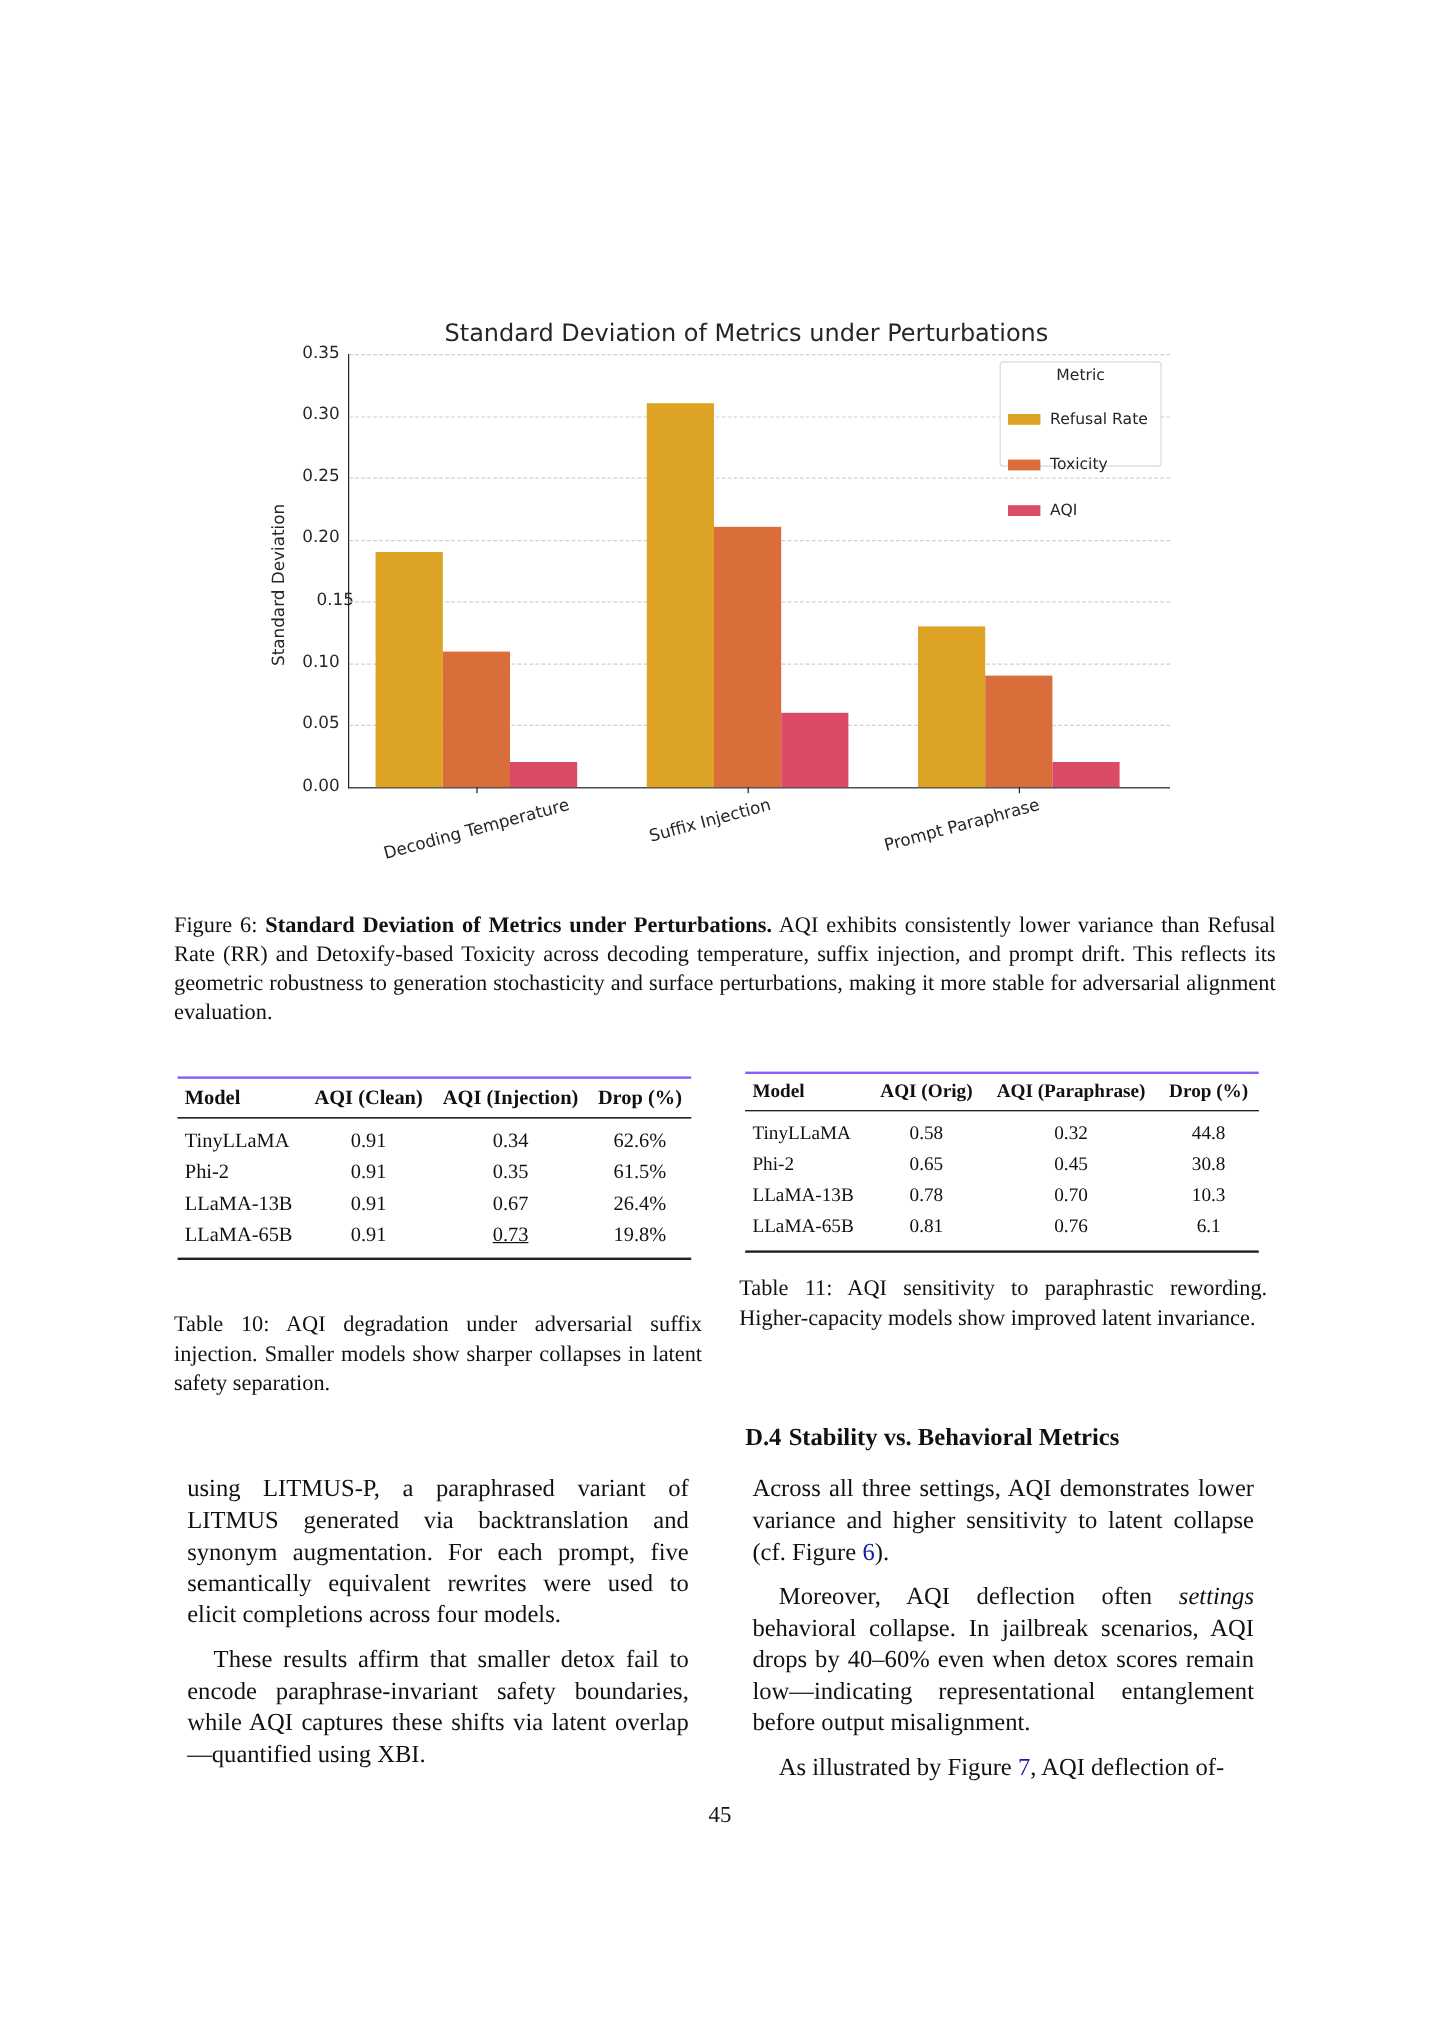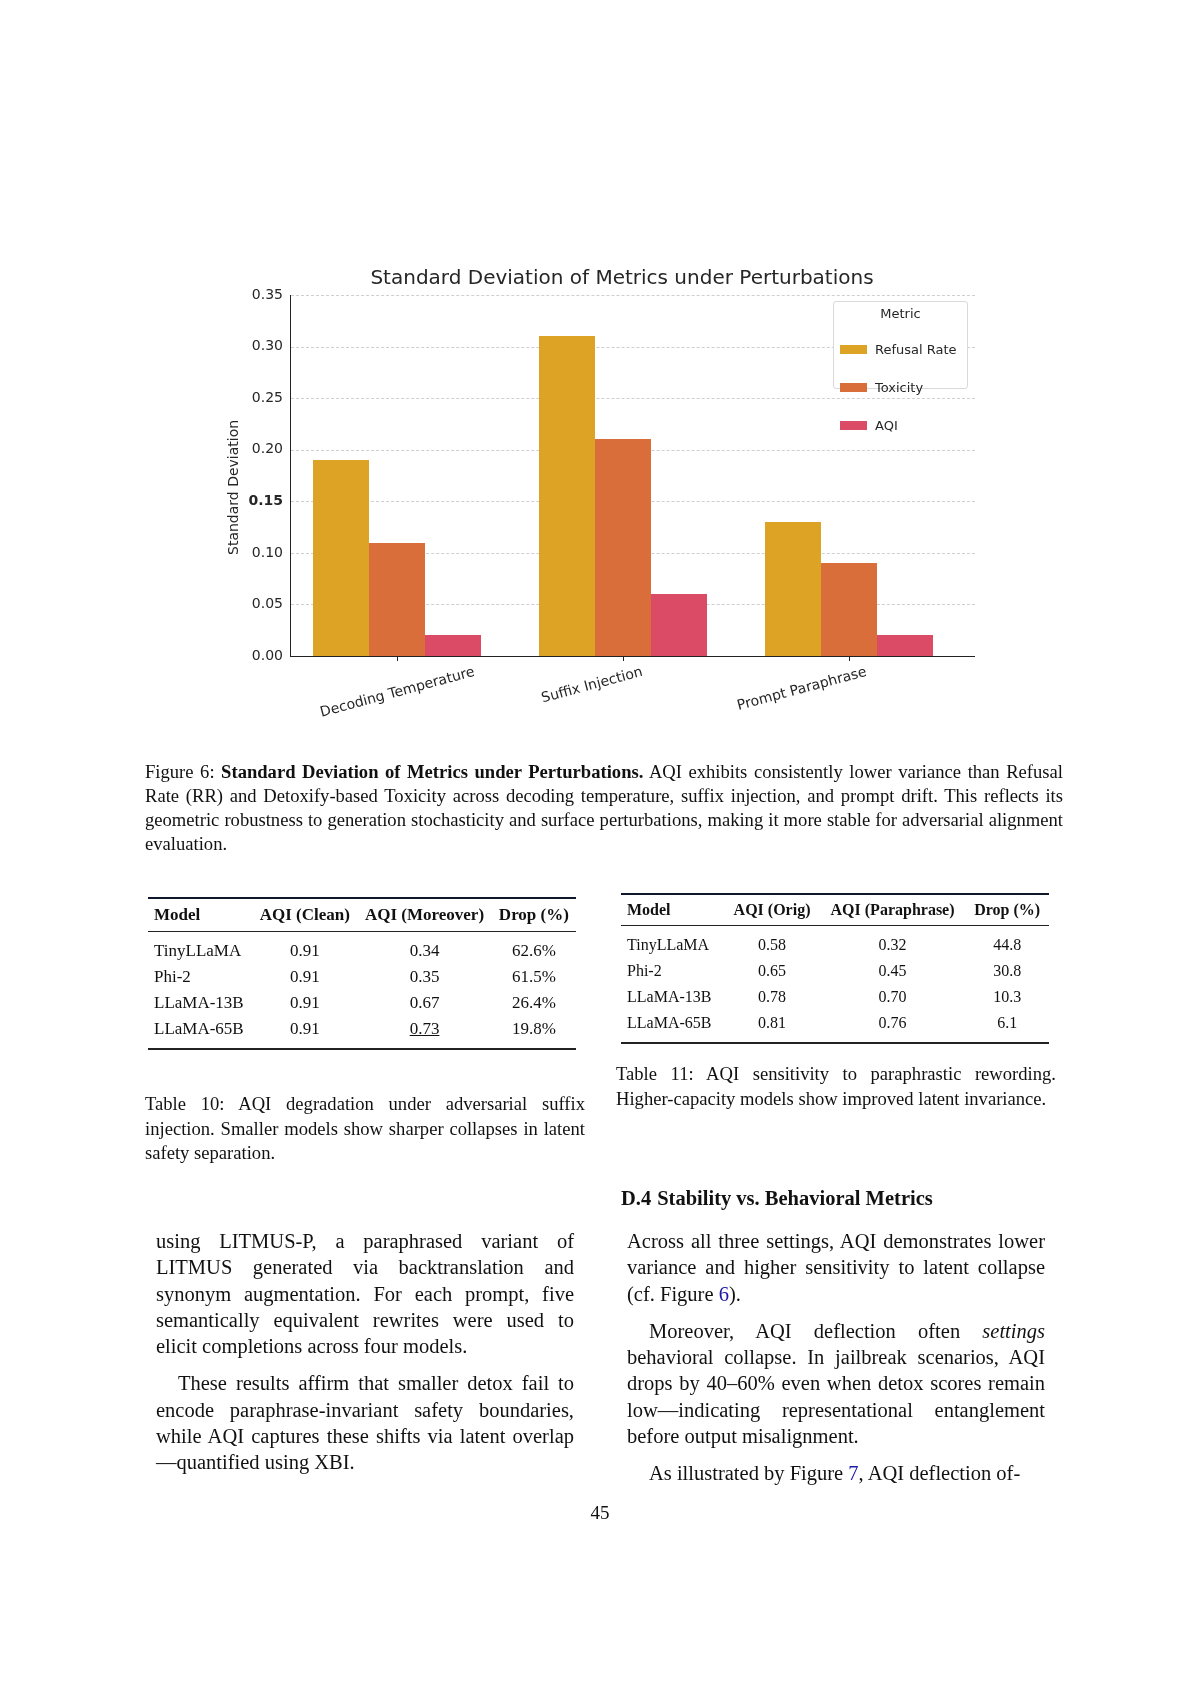--- a/index.html
+++ b/index.html
@@ -15,41 +15,41 @@
   .tickmark { position: absolute; bottom: -5px; width: 1px; height: 5px; background: #222; }
   .legend { position: absolute; left: 833px; top: 301px; width: 133px; height: 86px; border: 1px solid #d9d9d9; border-radius: 3px; background: #fff; font-family: "DejaVu Sans", sans-serif; font-size: 13px; color: #262626; }
   .legend .ltitle { text-align: center; margin-top: 4px; }
   .legend .lrow { display: flex; align-items: center; height: 19px; padding-left: 6px; margin-top: 19px; }
   .legend .swatch { width: 27px; height: 9px; margin-right: 8px; }
   .caption { position: absolute; left: 145px; top: 760px; width: 918px; font-size: 18.6px; line-height: 24px; text-align: justify; }
   table.t { border-collapse: collapse; font-size: 17px; }
   table.t th { font-weight: bold; padding: 6px 6px; text-align: center; border-bottom: 1px solid #222; }
   table.t th.first, table.t td.first { text-align: left; }
   table.t td { padding: 2px 6px; text-align: center; height: 22px; }
-  .tbl { position: absolute; border-top: 2px solid #0f172a; border-bottom: 2px solid #222; }
+  .tbl { position: absolute; border-top: 2px solid #8b5cf6; border-bottom: 2px solid #222; }
   .tcap { position: absolute; font-size: 18.6px; line-height: 24.5px; text-align: justify; }
   .body-text { position: absolute; font-size: 20.5px; line-height: 26.3px; text-align: justify; }
   .body-text p { margin: 11px; }
   .indent { text-indent: 22px; margin-top: 6px !important; }
   .section { position: absolute; left: 621px; top: 1187px; font-size: 20.5px; font-weight: bold; }
   .section .num { margin-right: 6px; }
   .link { color: #1a1aa6; }
   .pagenum { position: absolute; left: 0; width: 1200px; top: 1502px; text-align: center; font-size: 19px; }
 </style>
 </head>
 <body>
 
 <div class="chart">
   <div class="chart-title">Standard Deviation of Metrics under Perturbations</div>
   <div class="ylabel">Standard Deviation</div>
 
   <div class="ytick" style="left:28px; top:392px;">0.00</div>
   <div class="ytick" style="left:28px; top:340px;">0.05</div>
   <div class="ytick" style="left:28px; top:289px;">0.10</div>
-  <div class="ytick" style="left:28px; top:237px;font-weight:bold;">0.15</div>
+  <div class="ytick" style="left:40px; top:237px;">0.15</div>
   <div class="ytick" style="left:28px; top:185px;">0.20</div>
   <div class="ytick" style="left:28px; top:134px;">0.25</div>
   <div class="ytick" style="left:28px; top:82px;">0.30</div>
   <div class="ytick" style="left:28px; top:31px;">0.35</div>
 
   <div class="plot" id="plot">
     <div class="grid" style="top:0px;"></div>
     <div class="grid" style="top:51.6px;"></div>
     <div class="grid" style="top:103.1px;"></div>
     <div class="grid" style="top:154.7px;"></div>
@@ -98,21 +98,21 @@
   <b>Standard Deviation of Metrics under Perturbations.</b>
   <span>AQI exhibits consistently lower variance than Refusal Rate (RR) and Detoxify-based Toxicity across decoding temperature, suffix injection, and prompt drift. This reflects its geometric robustness to generation stochasticity and surface perturbations, making it more stable for adversarial alignment evaluation.</span>
 </div>
 
 <div class="tbl" style="left:148px; top:897px; width:428px;">
   <table class="t" style="width:100%;" id="t10">
     <thead>
         <tr>
       <th class="first">Model</th>
       <th>AQI (Clean)</th>
-      <th>AQI (Moreover)</th>
+      <th>AQI (Injection)</th>
       <th>Drop (%)</th>
     </tr>
       </thead>
     <tbody id="t10body">
         <tr>
           <td class="first" style="padding-top: 8px;">TinyLLaMA</td>
           <td style="padding-top: 8px;">0.91</td>
           <td style="padding-top: 8px;">0.34</td>
           <td style="padding-top: 8px;">62.6%</td>
         </tr>

